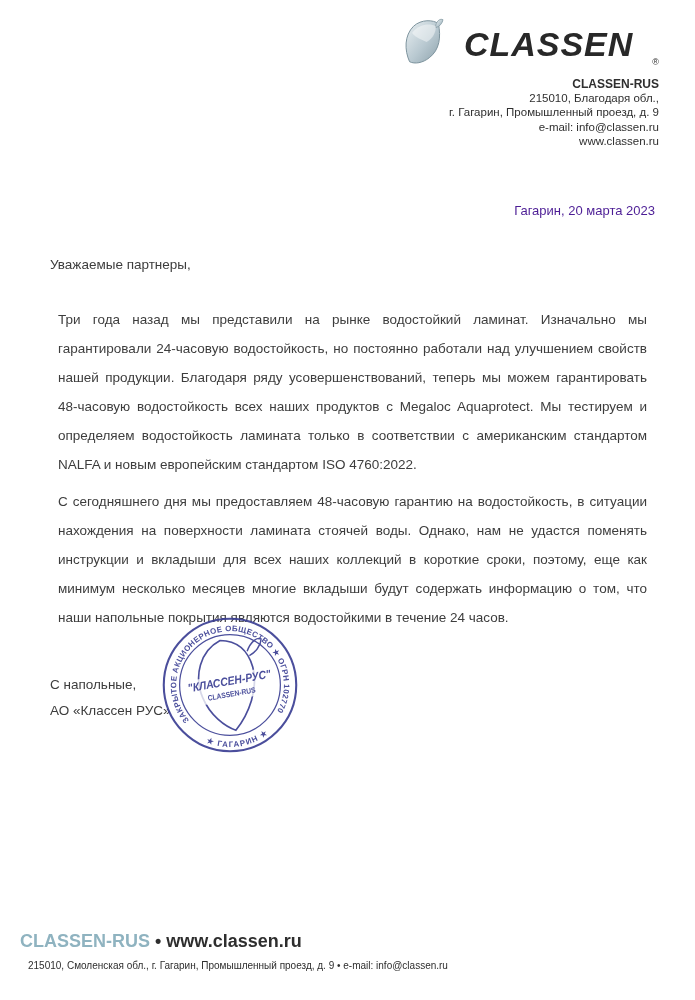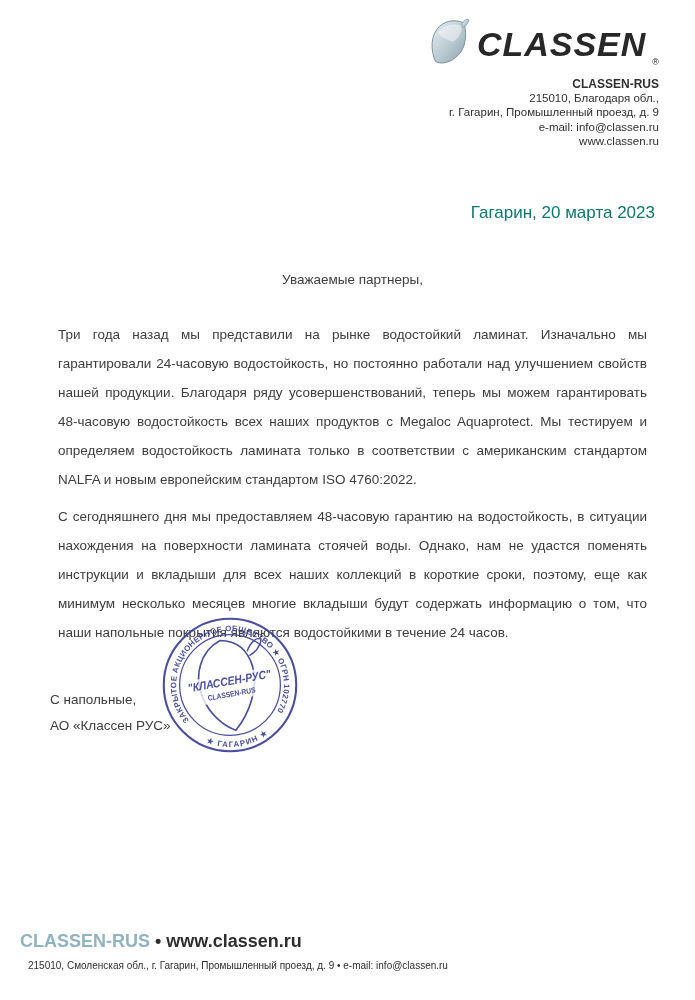--- a/index.html
+++ b/index.html
@@ -3,35 +3,35 @@
 <meta charset="utf-8">
 <style>
   html,body { margin:0; padding:0; background:#ffffff; }
   .page {
     position:relative; width:695px; height:1000px; background:#ffffff;
     font-family:"Liberation Sans", sans-serif; overflow:hidden;
   }
 
   
   .header { position:absolute; top:18px; right:36px; text-align:right; }
-  .logo-row { display:flex; align-items:center; justify-content:flex-end; gap:6px; }
+  .logo-row { display:flex; align-items:center; justify-content:flex-end; gap:19px; }
   .wordmark {
     font-size:34px; font-weight:bold; font-style:italic;
     color:#282828; letter-spacing:1px; line-height:1;
   }
   .reg { font-size:9px; color:#282828; align-self:flex-end; margin-bottom:3px; }
   .company-block { margin-top:7px; font-size:11.5px; line-height:14.2px; color:#2f2f2f; font-weight:500; }
   .company-name { font-weight:bold; font-size:12px; }
 
   
-  .dateline { position:absolute; top:203px; right:40px; font-size:17px; color:#0f766e; }
+  .dateline { position:absolute; top:203px; right:40px; font-size:13px; color:#4c1d95; }
 
   
   .letter-body { position:absolute; left:50px; top:250px; width:605px; color:#3d3d3d; font-size:13.5px; line-height:29px; }
-  .salutation { margin:15px 0 26px 0;text-align:center; }
+  .salutation { margin:0 0 26px 0; }
   .para { margin:8px; text-align:justify; }
   .closing-block { margin-top:40px; line-height:26px; }
 
   
   .stamp-wrap { position:absolute; left:161px; top:616px; width:138px; height:138px; opacity:0.92; }
 
   
   .footer { position:absolute; left:20px; top:931px; color:#2e2e2e; }
   .footer-line1 { font-weight:bold; font-size:18px; margin:0 0 3px 0; }
   .footer-brand { color:#8fb3c0; }

